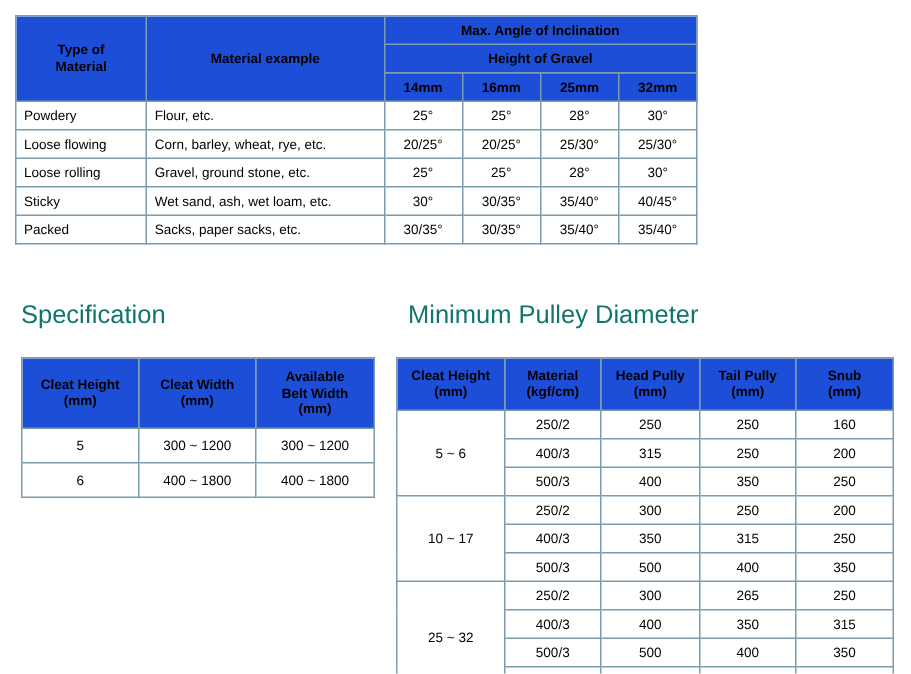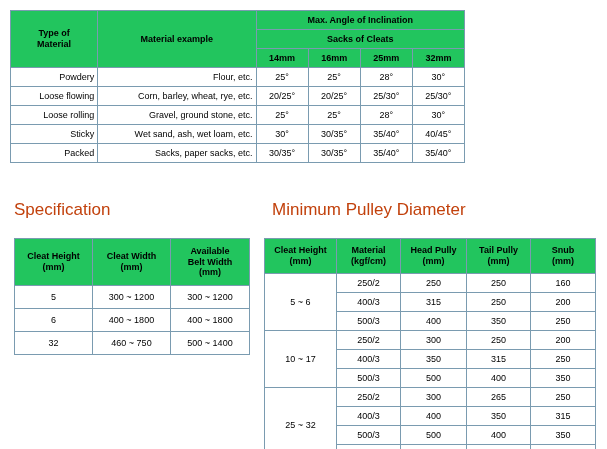--- a/index.html
+++ b/index.html
@@ -22,28 +22,28 @@
   td, th {
     border: 1px solid #7a9bb0;
     font-size: 9px;
     padding: 2px 3px;
     text-align: center;
     vertical-align: middle;
     font-weight: normal;
     line-height: 1.2;
   }
   .hdr {
-    background: #22c55e;
+    background: #1d4ed8;
     font-weight: bold;
   }
   .body-cell {
     background: #ffffff;
   }
   .left {
-    text-align: right;
+    text-align: left;
     padding-left: 5px;
   }
 
   
   #incline-table-wrap {
     position: absolute;
     left: 10px;
     top: 10px;
     width: 455px;
   }
@@ -52,21 +52,21 @@
   }
   #incline-table td {
     height: 14px;
   }
 
   
   .section-title {
     position: absolute;
     font-size: 17px;
     font-weight: normal;
-    color: #c2410c;
+    color: #0f766e;
     letter-spacing: 0px;
   }
   #spec-title { left: 14px; top: 200px; }
   #pulley-title { left: 272px; top: 200px; }
 
   
   #spec-table-wrap {
     position: absolute;
     left: 14px;
     top: 238px;
@@ -101,21 +101,21 @@
     <tbody>
       <tr>
         <td class="hdr" rowspan="3">
           <div>Type of</div>
           <div>Material</div>
         </td>
         <td class="hdr" rowspan="3">Material example</td>
         <td class="hdr" colspan="4">Max. Angle of Inclination</td>
       </tr>
       <tr>
-        <td class="hdr" colspan="4">Sacks of Cleats</td>
+        <td class="hdr" colspan="4">Height of Gravel</td>
       </tr>
       <tr>
         <td class="hdr">14mm</td>
         <td class="hdr">16mm</td>
         <td class="hdr">25mm</td>
         <td class="hdr">32mm</td>
       </tr>
 
       <tr>
         <td class="body-cell left">Powdery</td>
@@ -189,25 +189,20 @@
       </tr>
       <tr>
         <td class="body-cell">5</td>
         <td class="body-cell">300 ~ 1200</td>
         <td class="body-cell">300 ~ 1200</td>
       </tr>
       <tr>
         <td class="body-cell">6</td>
         <td class="body-cell">400 ~ 1800</td>
         <td class="body-cell">400 ~ 1800</td>
-      </tr>
-      <tr>
-        <td class="body-cell">32</td>
-        <td class="body-cell">460 ~ 750</td>
-        <td class="body-cell">500 ~ 1400</td>
       </tr>
     </tbody>
   </table>
 </div>
 
 <div id="pulley-table-wrap">
   <table id="pulley-table">
     <colgroup>
       <col style="width:72px">
       <col style="width:64px">

